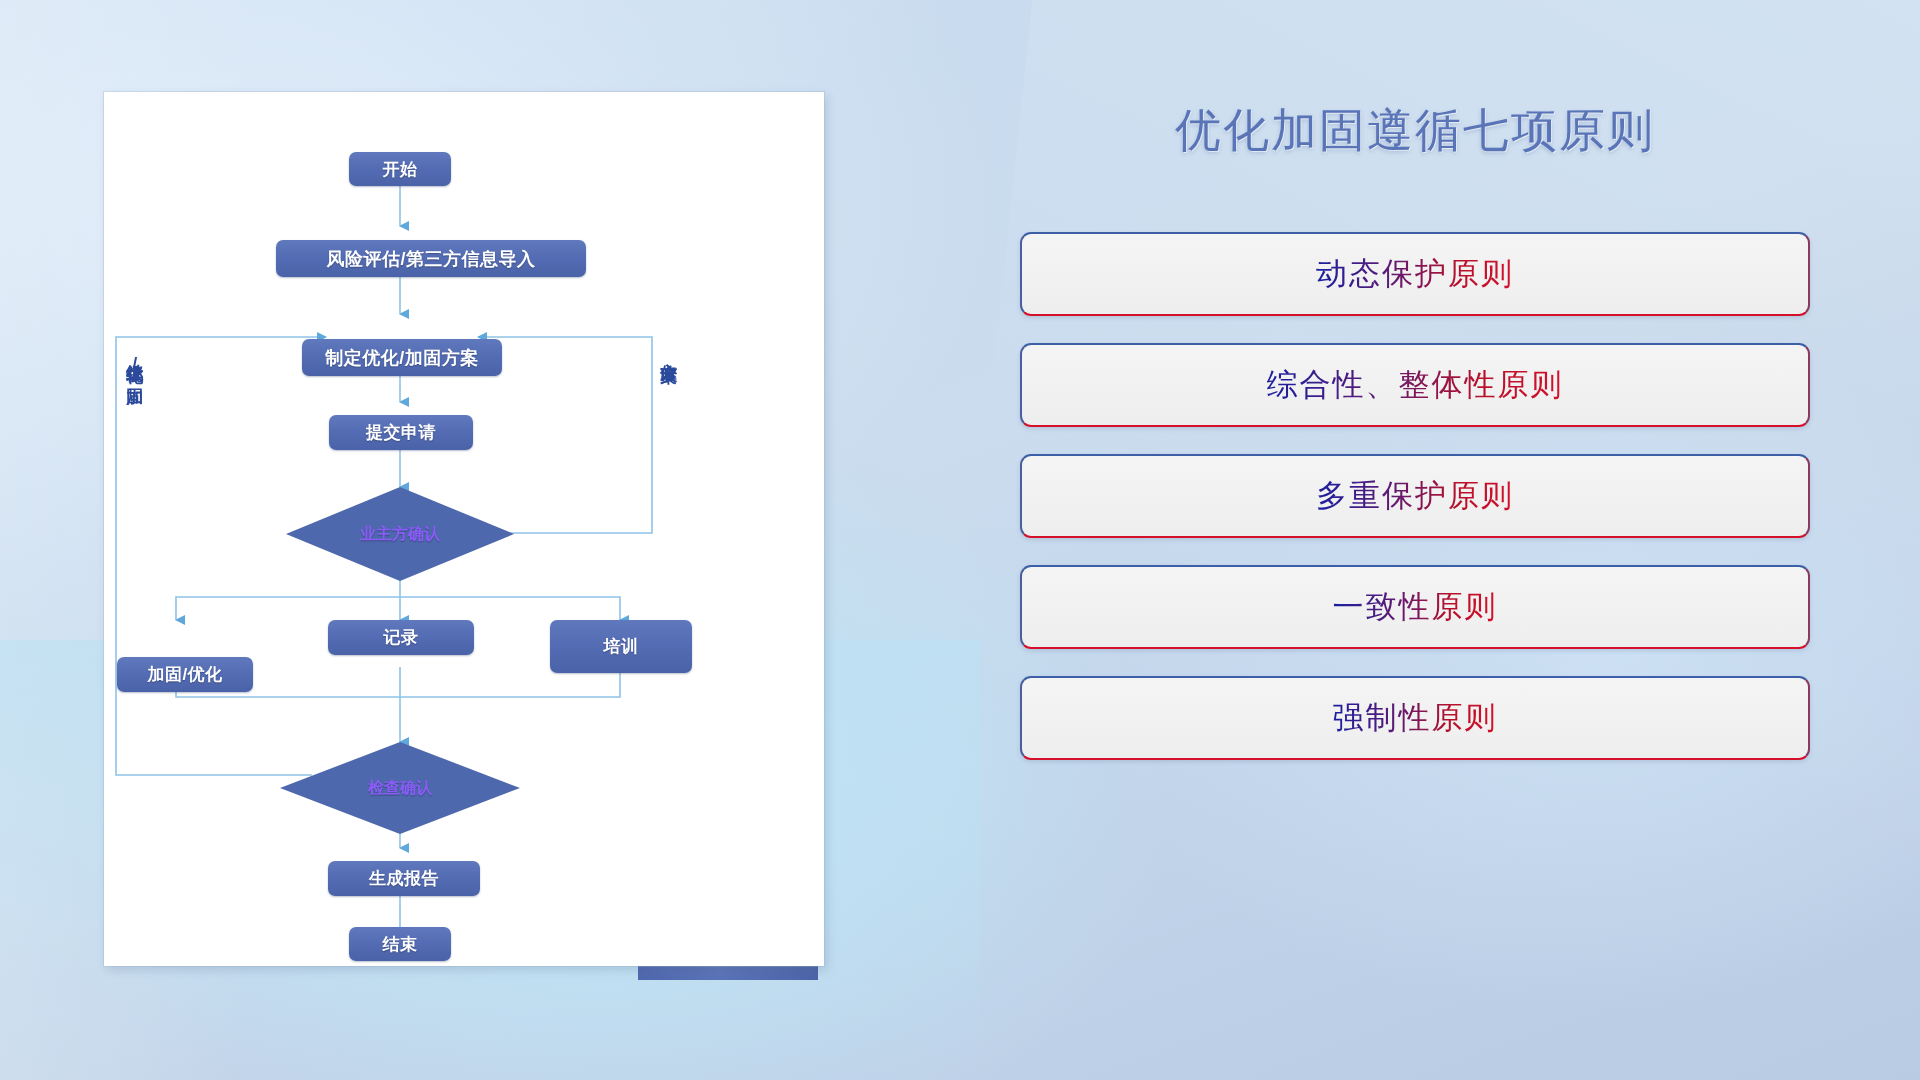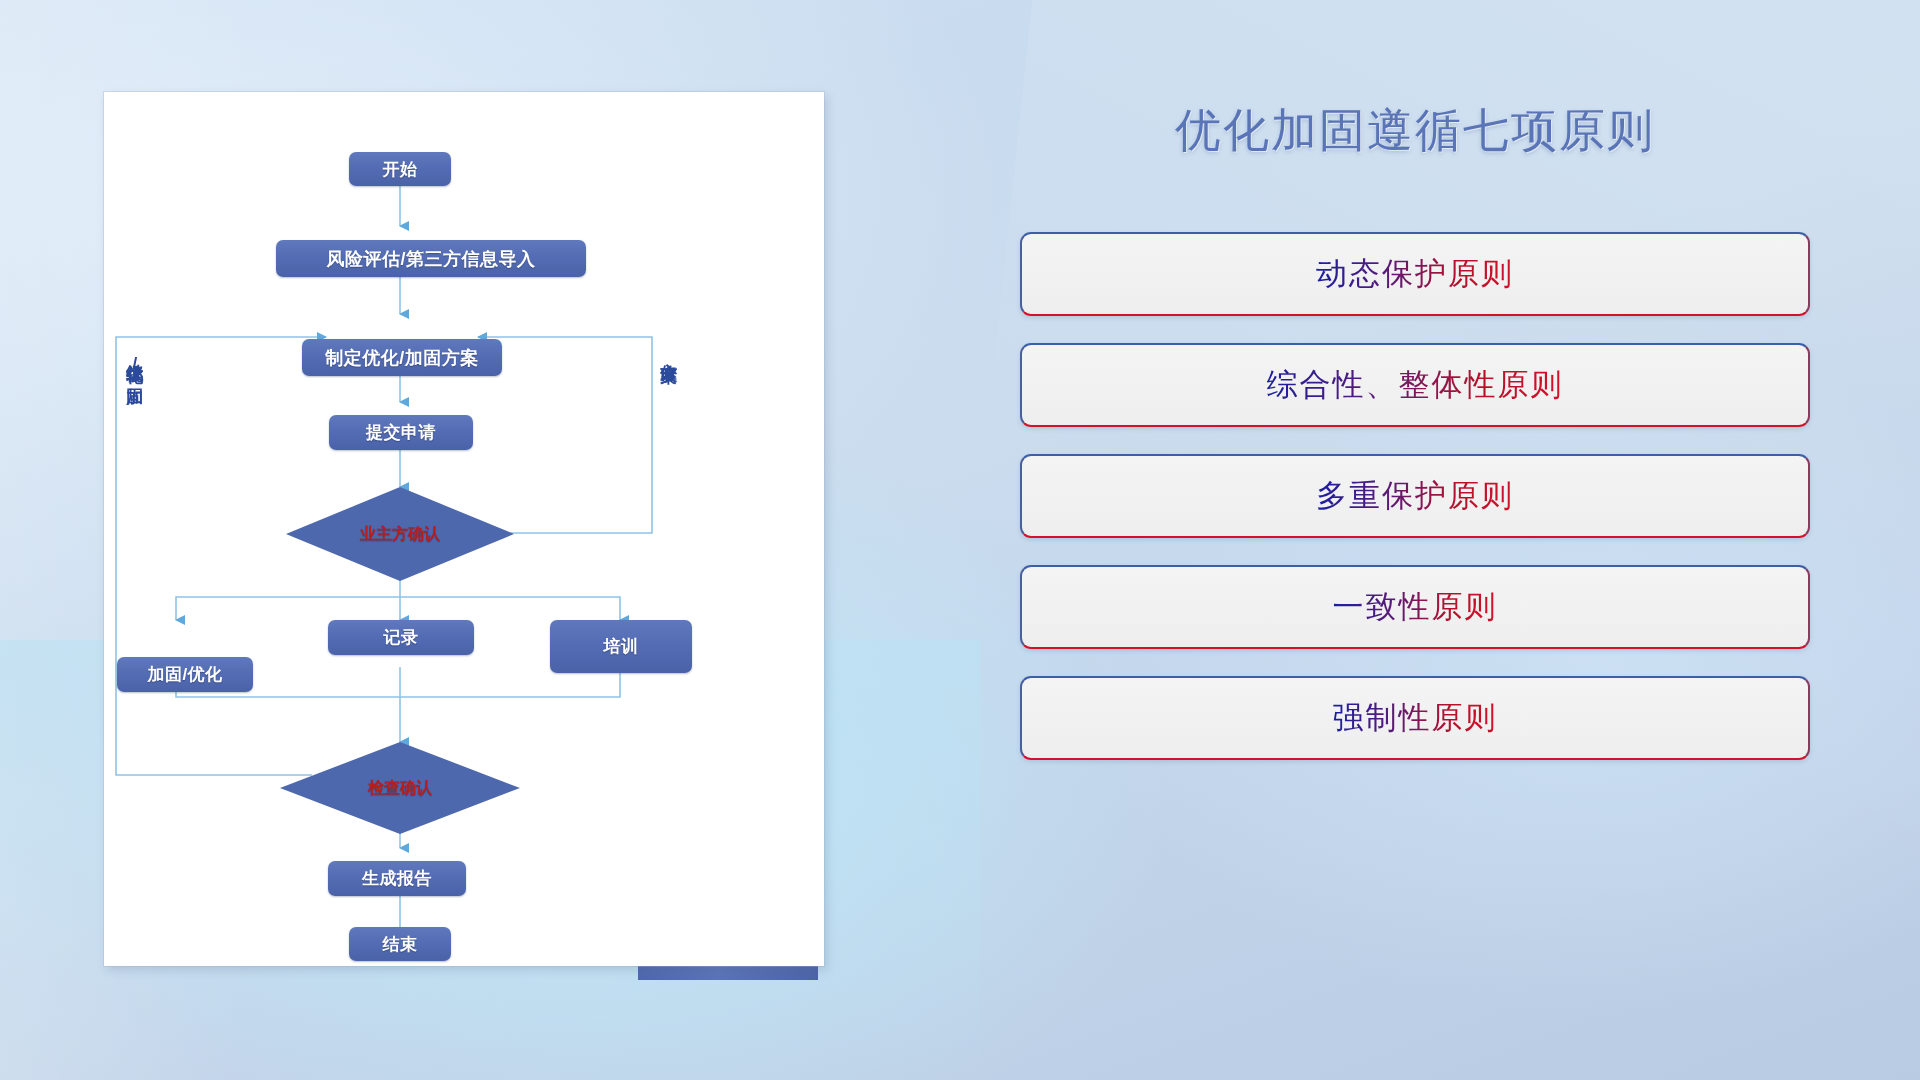--- a/index.html
+++ b/index.html
@@ -84,21 +84,21 @@
     letter-spacing: 0.5px;
     text-shadow: 0 1px 1px rgba(30,45,80,0.45);
     white-space: nowrap;
   }
 
   .diamond {
     position: absolute;
     display: flex;
     align-items: center;
     justify-content: center;
-    color: #b91c1c;
+    color: #8b5cf6;
     font-weight: bold;
     text-shadow: 0 1px 1px rgba(30,45,80,0.45);
     white-space: nowrap;
   }
   .diamond .dshape {
     position: absolute;
     left: 0; top: 0; right: 0; bottom: 0;
     background: #4e68ad;
     clip-path: polygon(50% 0%, 100% 50%, 50% 100%, 0% 50%);
   }
@@ -254,21 +254,21 @@
 
     <div class="node" style="left:446px; top:528px; width:142px; height:53px; font-size:17px;">
       <span>培训</span>
     </div>
 
     <div class="diamond" style="left:176px; top:650px; width:240px; height:92px; font-size:16px;">
       <span class="dshape"></span>
       <span class="dlabel">检查确认</span>
     </div>
 
-    <div class="node" style="left:224px; top:769px; width:138px; height:35px; font-size:17px;">
+    <div class="node" style="left:224px; top:769px; width:152px; height:35px; font-size:17px;">
       <span>生成报告</span>
     </div>
 
     <div class="node" style="left:245px; top:835px; width:102px; height:34px; font-size:17px;">
       <span>结束</span>
     </div>
 
     <div class="vlabel" style="left:22px; top:258px; font-size:17px;">继续优化/加固</div>
 
     <div class="vlabel" style="left:556px; top:258px; font-size:17px;">方案修改</div>

